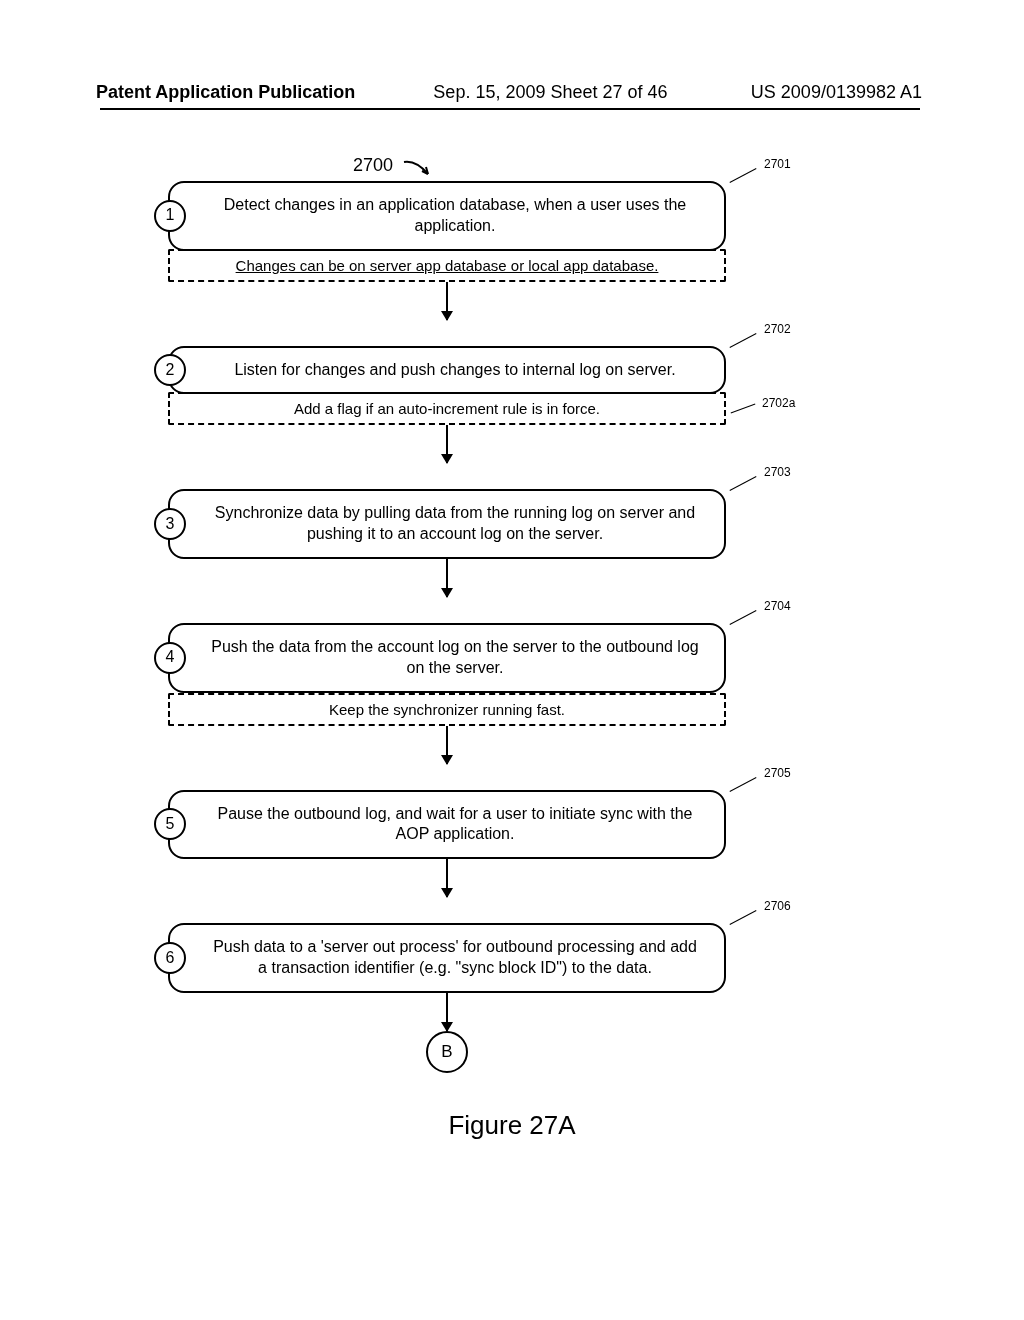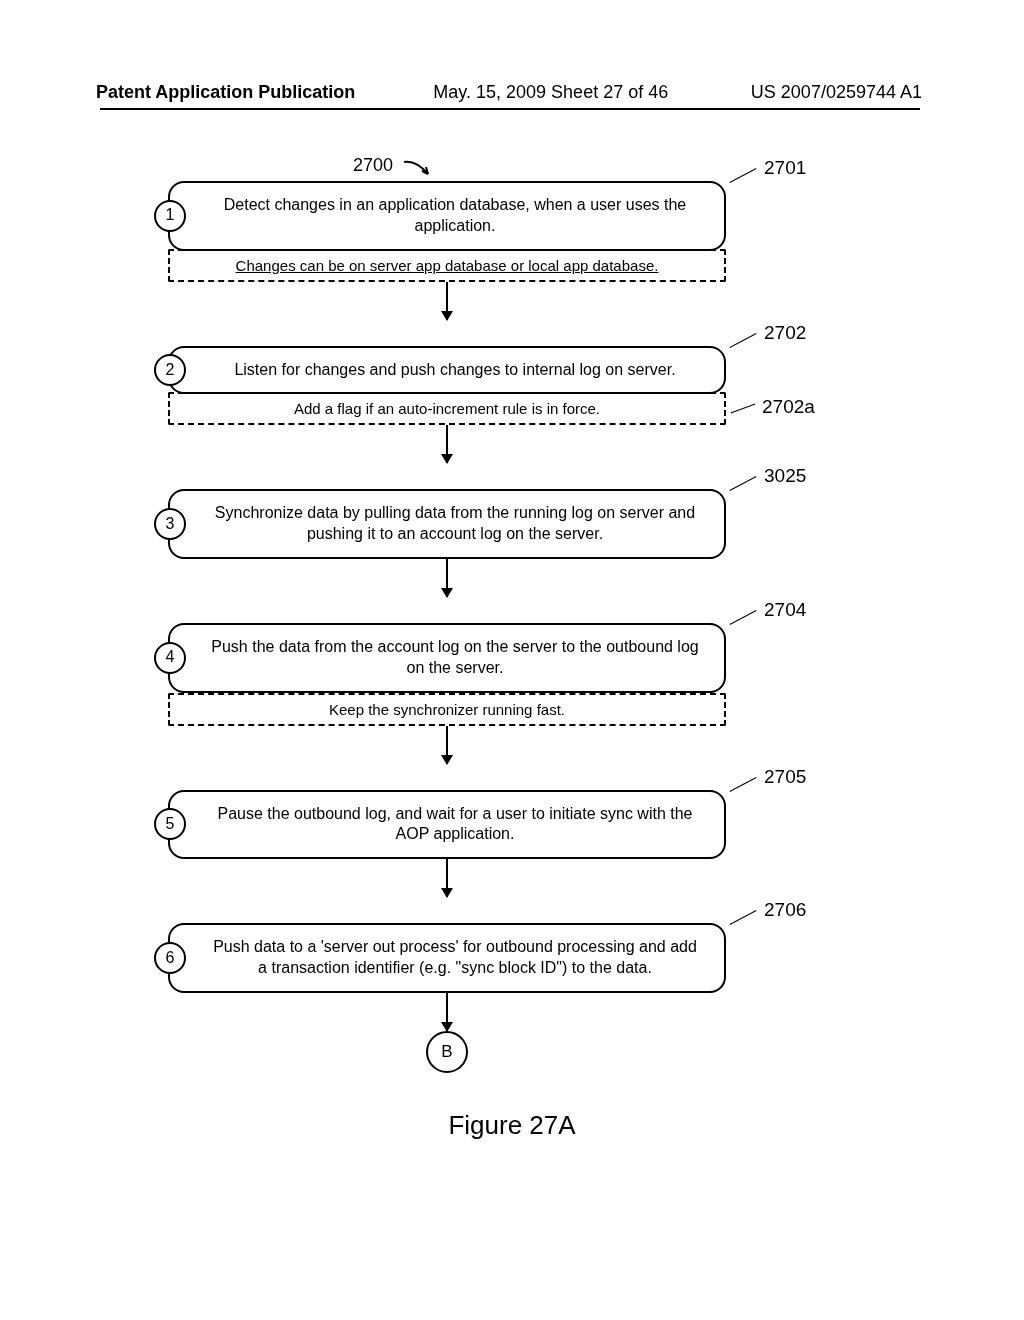--- a/index.html
+++ b/index.html
@@ -86,21 +86,21 @@
     border: 2px dashed #000;
     border-radius: 2px;
     padding: 6px 10px;
     text-align: center;
     font-size: 15px;
     width: 558px;
     position: relative;
   }
   .ref-label {
     position: absolute;
-    font-size: 19px;
+    font-size: 12px;
     white-space: nowrap;
   }
   .ref-lead {
     position: absolute;
     border-top: 1.5px solid #000;
     height: 0;
   }
   .arrow-down {
     width: 2px;
     height: 38px;
@@ -138,22 +138,22 @@
     text-align: center;
     font-size: 26px;
   }
   .underlined { text-decoration: underline; }
 </style>
 </head>
 <body>
 
 <div class="header">
   <span class="header-left">Patent Application Publication</span>
-  <span class="header-center">May. 15, 2009  Sheet 27 of 46</span>
-  <span class="header-right">US 2007/0259744 A1</span>
+  <span class="header-center">Sep. 15, 2009  Sheet 27 of 46</span>
+  <span class="header-right">US 2009/0139982 A1</span>
 </div>
 <div class="header-rule"></div>
 
 <div class="diagram">
   <div class="figref">2700</div>
   <div class="figref-arrow">
     <svg viewBox="0 0 34 22">
       <path d="M 2 4 Q 14 2 26 16" fill="none" stroke="#000" stroke-width="2"></path>
       <path d="M 26 16 L 20 13 M 26 16 L 24 9" fill="none" stroke="#000" stroke-width="2"></path>
     </svg>
@@ -175,21 +175,21 @@
         <div class="ref-label" style="top: -24px; left: 596px;">2702</div>
         <div class="step-box">
           <div class="step-circle">2</div>
           <div>Listen for changes and push changes to internal log on server.</div>
         </div>
         <div class="dashed-sub" style="margin-top: -2px;"><span>Add a flag if an auto-increment rule is in force.</span><div class="ref-lead" style="top: 14px; left: 560px; width: 26px; transform: rotate(-20deg);"></div><div class="ref-label" style="top: 2px; left: 592px;">2702a</div></div>
       </div>
       <div class="arrow-down"></div>
       <div class="step-wrap">
         <div class="ref-lead" style="top: -6px; left: 560px; width: 30px; transform: rotate(-28deg);"></div>
-        <div class="ref-label" style="top: -24px; left: 596px;">3025</div>
+        <div class="ref-label" style="top: -24px; left: 596px;">2703</div>
         <div class="step-box">
           <div class="step-circle">3</div>
           <div>Synchronize data by pulling data from the running log on server and pushing it to an account log on the server.</div>
         </div>
       </div>
       <div class="arrow-down"></div>
       <div class="step-wrap">
         <div class="ref-lead" style="top: -6px; left: 560px; width: 30px; transform: rotate(-28deg);"></div>
         <div class="ref-label" style="top: -24px; left: 596px;">2704</div>
         <div class="step-box">

